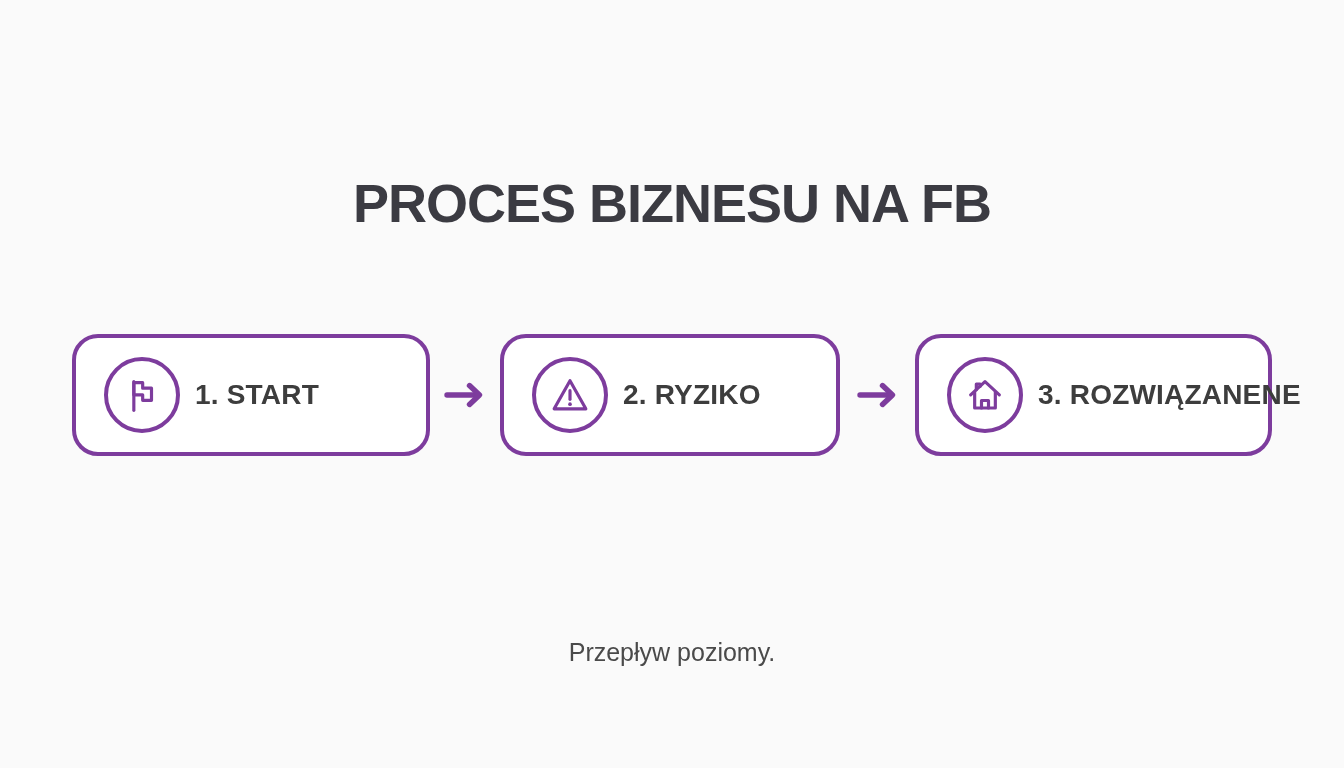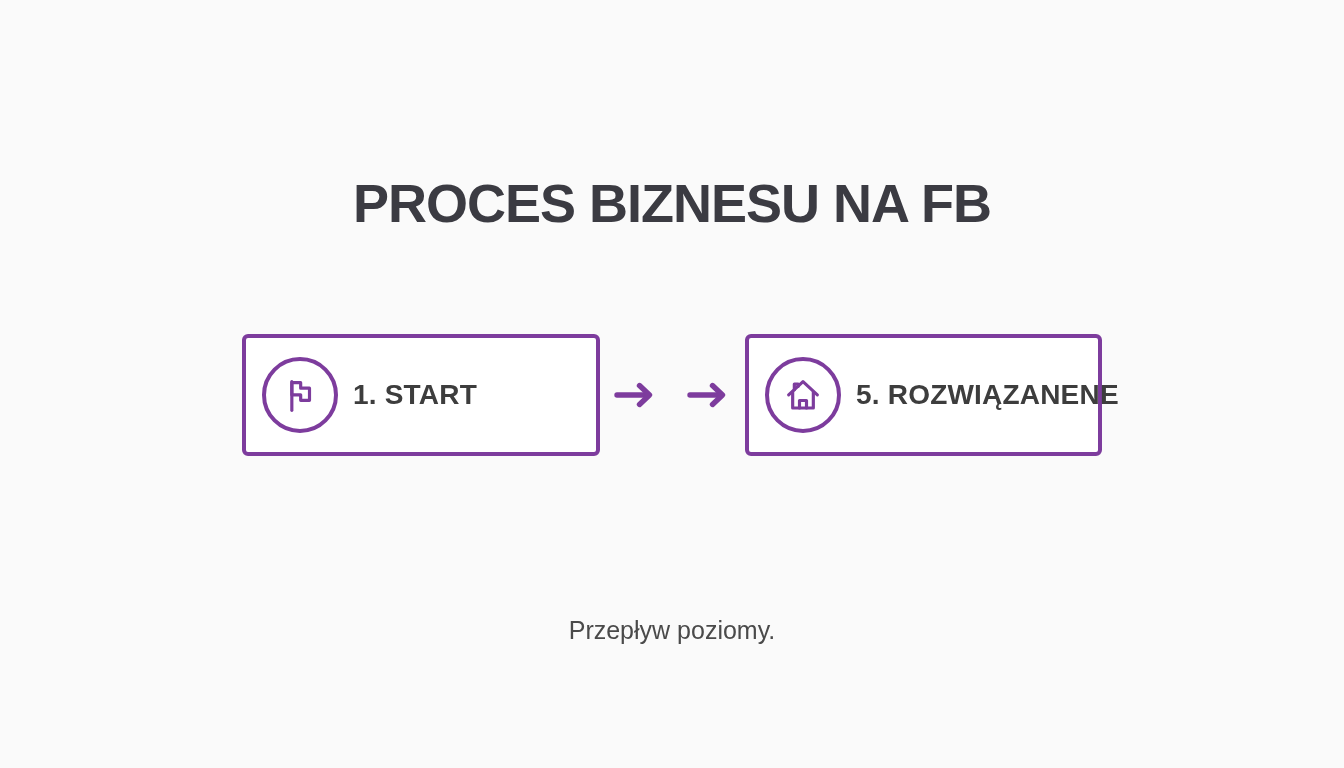--- a/index.html
+++ b/index.html
@@ -35,24 +35,24 @@
     position:absolute;
     top:334px;left:0;width:100%;
     display:flex;
     justify-content:center;
     align-items:center;
   }
   .step-box{
     height:122px;
     background:var(--box_fill);
     border:4px solid var(--accent);
-    border-radius:6px;
+    border-radius:26px;
     display:flex;
     align-items:center;
-    padding-left:16px;
+    padding-left:28px;
     flex:0 0 auto;
   }
   .step-box.w1{width:358px;}
   .step-box.w2{width:340px;}
   .step-box.w3{width:357px;}
 
   .icon-circle{
     width:76px;height:76px;
     border:4px solid var(--accent);
     border-radius:50%;
@@ -78,21 +78,21 @@
     display:flex;
     align-items:center;
     justify-content:center;
     flex:0 0 auto;
   }
   .connector.g1{width:70px;}
   .connector.g2{width:75px;}
 
   .caption{
     position:absolute;
-    top:616px;left:0;width:100%;
+    top:638px;left:0;width:100%;
     text-align:center;
     font-size:25px;
     font-weight:400;
     color:var(--caption_color);
   }
 </style>
 </head>
 <body>
 
 <div class="stage">
@@ -111,37 +111,47 @@
       <span class="step-label">1. START</span>
     </div>
 
     <div class="connector g1">
       <svg width="44" height="30" viewBox="0 0 44 30" fill="none" stroke="#7d3c9d" stroke-width="5.4" stroke-linecap="round" stroke-linejoin="round">
         <line x1="4" y1="15" x2="34" y2="15"></line>
         <path d="M26.5 5.5 L36.5 15 L26.5 24.5"></path>
       </svg>
     </div>
 
+    <div class="step-box w2">
+      <span class="icon-circle">
+        <svg width="40" height="40" viewBox="0 0 24 24" fill="none" stroke="#7d3c9d" stroke-width="1.9" stroke-linecap="round" stroke-linejoin="round">
+          <path d="M12 3.4 L21.5 20.3 H2.5 Z"></path>
+          <line x1="12" y1="9.4" x2="12" y2="14.6"></line>
+          <circle cx="12" cy="17.5" r="1.1" fill="#7d3c9d" stroke="none"></circle>
+        </svg>
+      </span>
+      <span class="step-label">2. RYZIKO</span>
+    </div>
 
     <div class="connector g2">
       <svg width="44" height="30" viewBox="0 0 44 30" fill="none" stroke="#7d3c9d" stroke-width="5.4" stroke-linecap="round" stroke-linejoin="round">
         <line x1="4" y1="15" x2="34" y2="15"></line>
         <path d="M26.5 5.5 L36.5 15 L26.5 24.5"></path>
       </svg>
     </div>
 
     <div class="step-box w3">
       <span class="icon-circle">
         <svg width="40" height="40" viewBox="0 0 24 24" fill="none" stroke="#7d3c9d" stroke-width="1.9" stroke-linecap="round" stroke-linejoin="round">
           <path d="M3.4 11.9 L12 4 L20.6 11.9"></path>
           <path d="M5.8 10.2 V19.8 H18.2 V10.2"></path>
           <path d="M9.9 19.8 v-4.5 h4.2 v4.5"></path>
           <path d="M6.8 8.9 V5.4 h2.3 V6.8"></path>
         </svg>
       </span>
-      <span class="step-label">5. ROZWIĄZANENE</span>
+      <span class="step-label">3. ROZWIĄZANENE</span>
     </div>
 
   </div>
 
   <p class="caption">Przepływ poziomy.</p>
 
 </div>
 
 </body></html>

